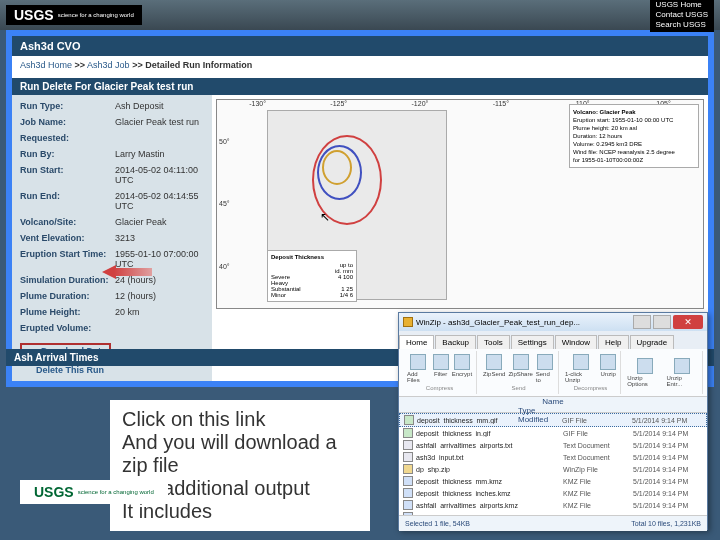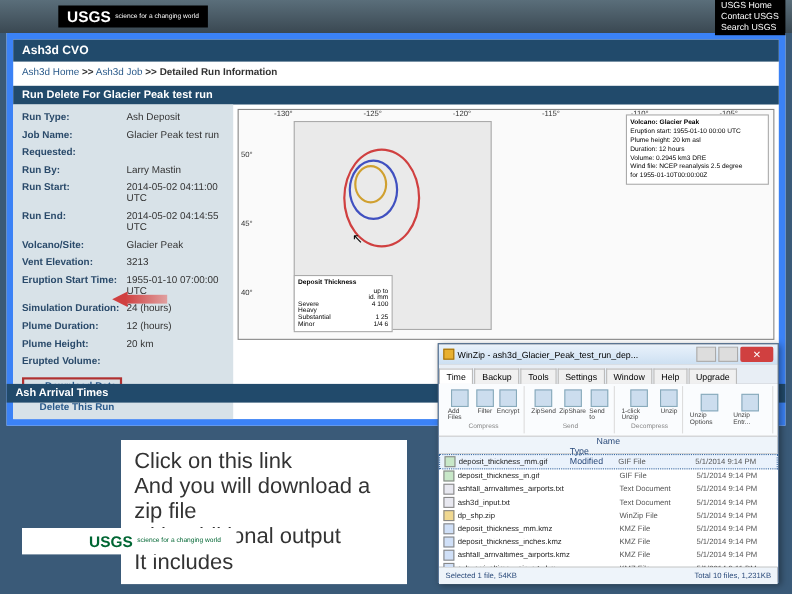--- a/index.html
+++ b/index.html
@@ -1,18 +1,18 @@
 <!DOCTYPE html>
 <html><head>
 <meta charset="utf-8">
 <style>
   * { margin: 0; padding: 0; box-sizing: border-box; }
   body { width: 720px; height: 540px; font-family: Arial, sans-serif; font-size: 10px; background: #3a5a78; overflow: hidden; position: relative; }
   .header { height: 30px; background: linear-gradient(180deg,#5a6e7a 0%,#3a4852 100%); display: flex; align-items: center; justify-content: space-between; padding: 0 6px; }
-  .usgs-logo { background: #000; color: #fff; padding: 2px 8px; font-size: 14px; font-weight: bold; display: flex; align-items: center; gap: 4px; margin-left: 47px; }
+  .usgs-logo { background: #000; color: #fff; padding: 2px 8px; font-size: 14px; font-weight: bold; display: flex; align-items: center; gap: 4px; }
   .usgs-logo .sub { font-size: 6px; font-weight: normal; }
   .header-links { background: #000; color: #fff; font-size: 8px; padding: 2px 6px; line-height: 10px; }
   .header-links div { white-space: nowrap; }
   .container { background: #fff; margin: 0 6px; border: 6px solid #3b82f6; }
   .title-bar { background: #214a6b; color: #fff; font-size: 11px; font-weight: bold; padding: 4px 8px; }
   .breadcrumb { padding: 4px 8px; font-size: 9px; color: #2a5a8a; }
   .breadcrumb b { color: #333; }
   .section-header { background: #214a6b; color: #fff; font-size: 10px; font-weight: bold; padding: 3px 8px; margin-top: 4px; }
   .content { display: flex; }
   .details { background: #d8e2e8; padding: 6px 8px; width: 200px; font-size: 9px; }
@@ -33,21 +33,21 @@
   .map-axis-left { position: absolute; left: 2px; top: 10px; bottom: 10px; display: flex; flex-direction: column; justify-content: space-around; font-size: 7px; color: #333; }
   .legend-box { position: absolute; left: 50px; bottom: 6px; background: #fff; border: 1px solid #aaa; font-size: 6px; padding: 3px; width: 90px; }
   .legend-box .lg-hdr { font-weight: bold; margin-bottom: 2px; }
   .legend-box .lg-row { display: flex; justify-content: space-between; }
   .arrow { position: absolute; left: 102px; top: 265px; width: 50px; height: 14px; }
   .arrow-body { position: absolute; left: 12px; top: 3px; width: 38px; height: 8px; background: linear-gradient(90deg,#d04040,#e0a0a0); }
   .arrow-head { position: absolute; left: 0; top: 0; width: 0; height: 0; border-right: 14px solid #d04040; border-top: 7px solid transparent; border-bottom: 7px solid transparent; }
   .cursor { position: absolute; left: 320px; top: 210px; font-size: 12px; color: #000; }
   .instruction { position: absolute; left: 110px; top: 400px; background: #fff; padding: 8px 12px; font-size: 20px; color: #333; width: 260px; }
   .usgs-bottom { position: absolute; left: 20px; top: 480px; background: #fff; padding: 2px 6px; }
-  .winzip { position: absolute; right: 12px; top: 312px; width: 310px; height: 218px; background: #404040; border: 1px solid #5a7aa0; box-shadow: 2px 2px 6px rgba(0,0,0,0.4); font-size: 8px; }
+  .winzip { position: absolute; right: 12px; top: 312px; width: 310px; height: 218px; background: #22c55e; border: 1px solid #5a7aa0; box-shadow: 2px 2px 6px rgba(0,0,0,0.4); font-size: 8px; }
   .wz-title { background: linear-gradient(180deg,#eaf2fb,#cde0f2); height: 18px; display: flex; align-items: center; padding: 0 4px; justify-content: space-between; }
   .wz-title .t { display: flex; align-items: center; gap: 3px; }
   .wz-icon { width: 10px; height: 10px; background: #e8b030; border: 1px solid #a07010; }
   .wz-close { background: #d04040; color: #fff; width: 30px; height: 14px; text-align: center; line-height: 14px; font-size: 9px; border-radius: 2px; }
   .wz-min { background: #ddd; width: 18px; height: 14px; border: 1px solid #aaa; }
   .wz-tabs { display: flex; background: #e8eef5; height: 18px; align-items: flex-end; font-size: 8px; }
   .wz-tab { padding: 2px 6px; border: 1px solid #bbb; border-bottom: none; background: #f0f0f0; margin-right: 1px; }
   .wz-tab.active { background: #fff; }
   .wz-toolbar { background: #fafcfe; height: 48px; border-bottom: 1px solid #ccc; display: flex; align-items: center; padding: 2px 4px; gap: 2px; }
   .wz-tool-group { border-right: 1px solid #ddd; padding: 0 4px; height: 100%; display: flex; flex-direction: column; justify-content: center; }
@@ -229,21 +229,21 @@
       <div class="wz-icon"></div>
       <span>WinZip - ash3d_Glacier_Peak_test_run_dep...</span>
     </div>
     <div style="display:flex;gap:2px">
       <div class="wz-min"></div>
       <div class="wz-min"></div>
       <div class="wz-close">✕</div>
     </div>
   </div>
   <div class="wz-tabs" id="wz-tabs">
-      <div class="wz-tab active">Time</div>
+      <div class="wz-tab active">Home</div>
       <div class="wz-tab">Backup</div>
       <div class="wz-tab">Tools</div>
       <div class="wz-tab">Settings</div>
       <div class="wz-tab">Window</div>
       <div class="wz-tab">Help</div>
       <div class="wz-tab">Upgrade</div>
     </div>
   <div class="wz-toolbar">
     <div class="wz-tool-group">
       <div class="wz-tool-row" id="tg1">

